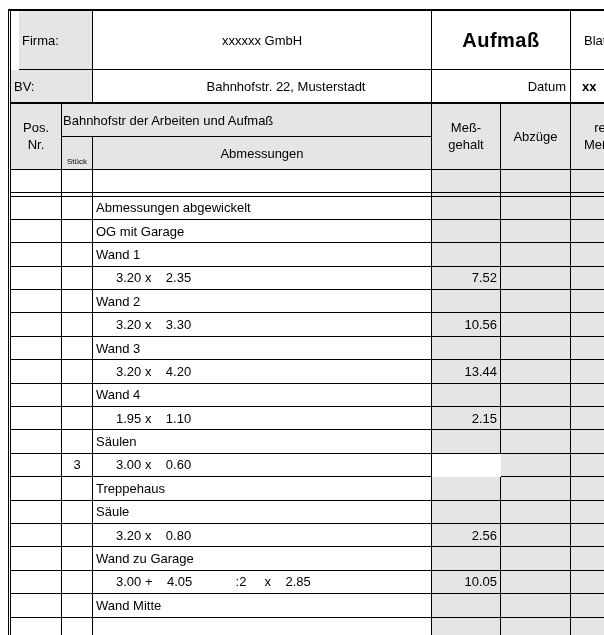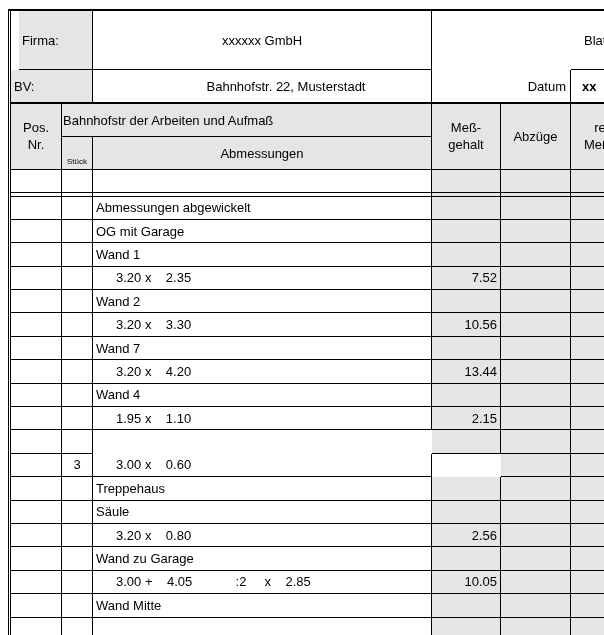--- a/index.html
+++ b/index.html
@@ -55,20 +55,21 @@
 </style>
 </head>
 <body>
 
 <div class="sheet">
 
   <div class="gutter"></div>
 
   <div class="cell grey lblpad" style="grid-column:2/4; grid-row:1;margin-left:8px;">Firma:</div>
   <div class="cell center" style="grid-column:4/5; grid-row:1;">xxxxxx GmbH</div>
+  <div class="cell title-cell" style="grid-column:5/7; grid-row:1;">Aufmaß</div>
   <div class="cell blatt-cell" style="grid-column:7/8; grid-row:1;">Blatt</div>
 
   <div class="cell grey lblpad thickb" style="grid-column:2/4; grid-row:2;">BV:</div>
   <div class="cell center thickb" style="grid-column:4/5; grid-row:2;padding-left:48px;">Bahnhofstr. 22, Musterstadt</div>
   <div class="cell right thickb" style="grid-column:5/7; grid-row:2;">Datum</div>
   <div class="cell datum-val thickb" style="grid-column:7/8; grid-row:2;">xx</div>
 
   <div class="cell grey center twoline" style="grid-column:2/3; grid-row:3/5;">
     <span>Pos.</span>
     <span>Nr.</span>
@@ -131,21 +132,21 @@
     <div class="cell grey" style="grid-area: 11 / 6;"></div>
     <div class="cell grey" style="grid-area: 11 / 7;"></div>
     <div class="cell" style="grid-area: 12 / 2;"></div>
     <div class="cell center" style="grid-area: 12 / 3;"></div>
     <div class="cell dim" style="grid-area: 12 / 4;">3.20 x    3.30</div>
     <div class="cell grey num" style="grid-area: 12 / 5;">10.56</div>
     <div class="cell grey" style="grid-area: 12 / 6;"></div>
     <div class="cell grey" style="grid-area: 12 / 7;"></div>
     <div class="cell" style="grid-area: 13 / 2;"></div>
     <div class="cell center" style="grid-area: 13 / 3;"></div>
-    <div class="cell lbl" style="grid-area: 13 / 4;">Wand 7</div>
+    <div class="cell lbl" style="grid-area: 13 / 4;">Wand 3</div>
     <div class="cell grey num" style="grid-area: 13 / 5;"></div>
     <div class="cell grey" style="grid-area: 13 / 6;"></div>
     <div class="cell grey" style="grid-area: 13 / 7;"></div>
     <div class="cell" style="grid-area: 14 / 2;"></div>
     <div class="cell center" style="grid-area: 14 / 3;"></div>
     <div class="cell dim" style="grid-area: 14 / 4;">3.20 x    4.20</div>
     <div class="cell grey num" style="grid-area: 14 / 5;">13.44</div>
     <div class="cell grey" style="grid-area: 14 / 6;"></div>
     <div class="cell grey" style="grid-area: 14 / 7;"></div>
     <div class="cell" style="grid-area: 15 / 2;"></div>
@@ -155,20 +156,21 @@
     <div class="cell grey" style="grid-area: 15 / 6;"></div>
     <div class="cell grey" style="grid-area: 15 / 7;"></div>
     <div class="cell" style="grid-area: 16 / 2;"></div>
     <div class="cell center" style="grid-area: 16 / 3;"></div>
     <div class="cell dim" style="grid-area: 16 / 4;">1.95 x    1.10</div>
     <div class="cell grey num" style="grid-area: 16 / 5;">2.15</div>
     <div class="cell grey" style="grid-area: 16 / 6;"></div>
     <div class="cell grey" style="grid-area: 16 / 7;"></div>
     <div class="cell" style="grid-area: 17 / 2;"></div>
     <div class="cell center" style="grid-area: 17 / 3;"></div>
+    <div class="cell lbl" style="grid-area: 17 / 4;">Säulen</div>
     <div class="cell grey num" style="grid-area: 17 / 5;"></div>
     <div class="cell grey" style="grid-area: 17 / 6;"></div>
     <div class="cell grey" style="grid-area: 17 / 7;"></div>
     <div class="cell" style="grid-area: 18 / 2;"></div>
     <div class="cell center" style="grid-area: 18 / 3;">3</div>
     <div class="cell dim" style="grid-area: 18 / 4;">3.00 x    0.60</div>
     <div class="cell grey" style="grid-area: 18 / 6;"></div>
     <div class="cell grey" style="grid-area: 18 / 7;"></div>
     <div class="cell" style="grid-area: 19 / 2;"></div>
     <div class="cell center" style="grid-area: 19 / 3;"></div>

